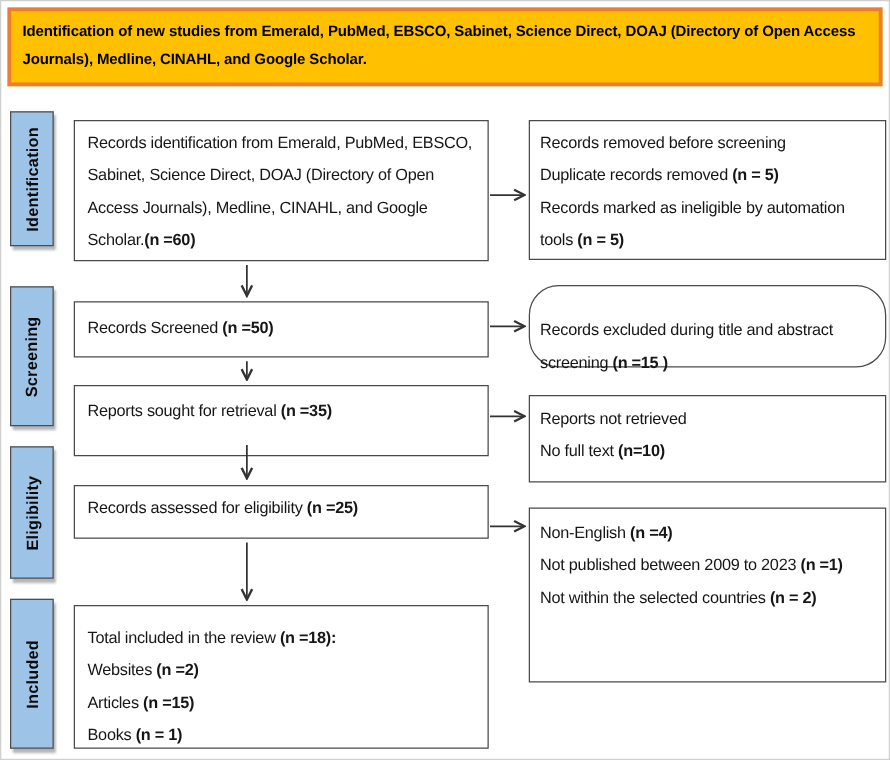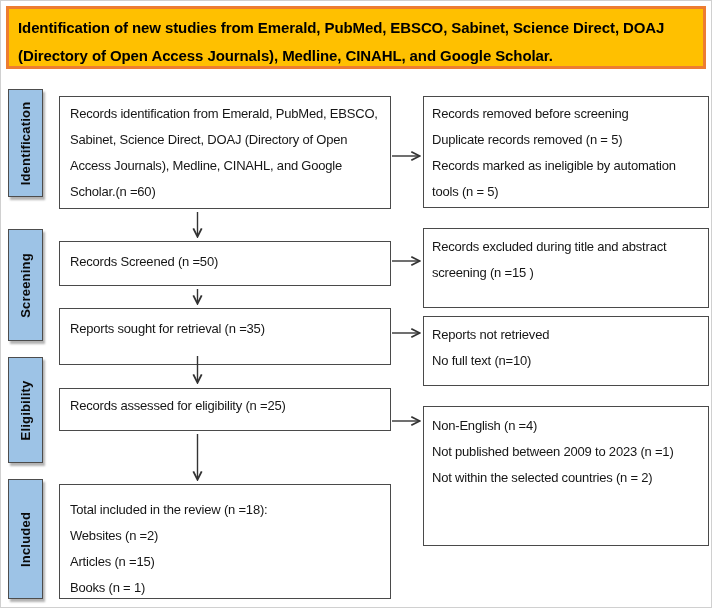--- a/index.html
+++ b/index.html
@@ -13,21 +13,21 @@
   *{box-sizing:border-box;margin:0;padding:0;}
   body{font-family:"Liberation Sans",sans-serif;background:#fff;}
   .canvas{
     position:relative;width:712px;height:608px;background:#ffffff;
     border:1px solid #d0d0d0;overflow:hidden;color:var(--text);
   }
   
   .banner{
     position:absolute;left:5px;top:5px;width:700px;height:63px;
     background:var(--banner_bg);border:3px solid var(--banner_border);
-    padding:5px 9px;font-weight:bold;font-size:15px;line-height:1.85;
+    padding:5px 9px;font-weight:bold;font-size:12px;line-height:1.85;
     letter-spacing:-0.1px;color:#000;
   }
   
   .stage{
     position:absolute;left:7px;width:35px;background:var(--stage_bg);
     border:1px solid #4d4d4d;box-shadow:2px 3px 2px rgba(0,0,0,0.30);
     display:flex;align-items:center;justify-content:center;
   }
   .stage-text{
     transform:rotate(-90deg);white-space:nowrap;font-size:13px;
@@ -36,28 +36,28 @@
   .stage1{top:88px;height:108px;}
   .stage2{top:228px;height:112px;}
   .stage3{top:356px;height:106px;}
   .stage4{top:478px;height:120px;}
   
   .fbox{
     position:absolute;background:#fff;border:1.5px solid var(--box_border);
     font-size:13px;letter-spacing:-0.2px;color:#161616;
   }
   .tline{line-height:26px;}
-  .tline b{font-weight:normal;}
+  .tline b{font-weight:bold;}
   .b-main1{left:58px;top:95px;width:332px;height:113px;padding:4px 10px;}
   .b-main2{left:58px;top:240px;width:332px;height:45px;padding:7px 10px;}
   .b-main3{left:58px;top:307px;width:332px;height:57px;padding:7px 10px;}
   .b-main4{left:58px;top:387px;width:332px;height:43px;padding:4px 10px;}
   .b-main5{left:58px;top:483px;width:332px;height:115px;padding:12px 10px;}
   .b-side1{left:422px;top:95px;width:286px;height:112px;padding:4px 8px;}
-  .b-side2{left:422px;top:227px;width:286px;height:80px;padding:5px 8px;}
+  .b-side2{left:422px;top:227px;width:286px;height:66px;padding:22px 8px;border-radius:24px;}
   .b-side3{left:422px;top:315px;width:286px;height:70px;padding:5px 8px;}
   .b-side4{left:422px;top:405px;width:286px;height:140px;padding:6px 8px;}
   
   .arrows{position:absolute;left:0;top:0;width:712px;height:608px;pointer-events:none;}
 </style>
 </head>
 <body>
 
 <div class="canvas">
 

